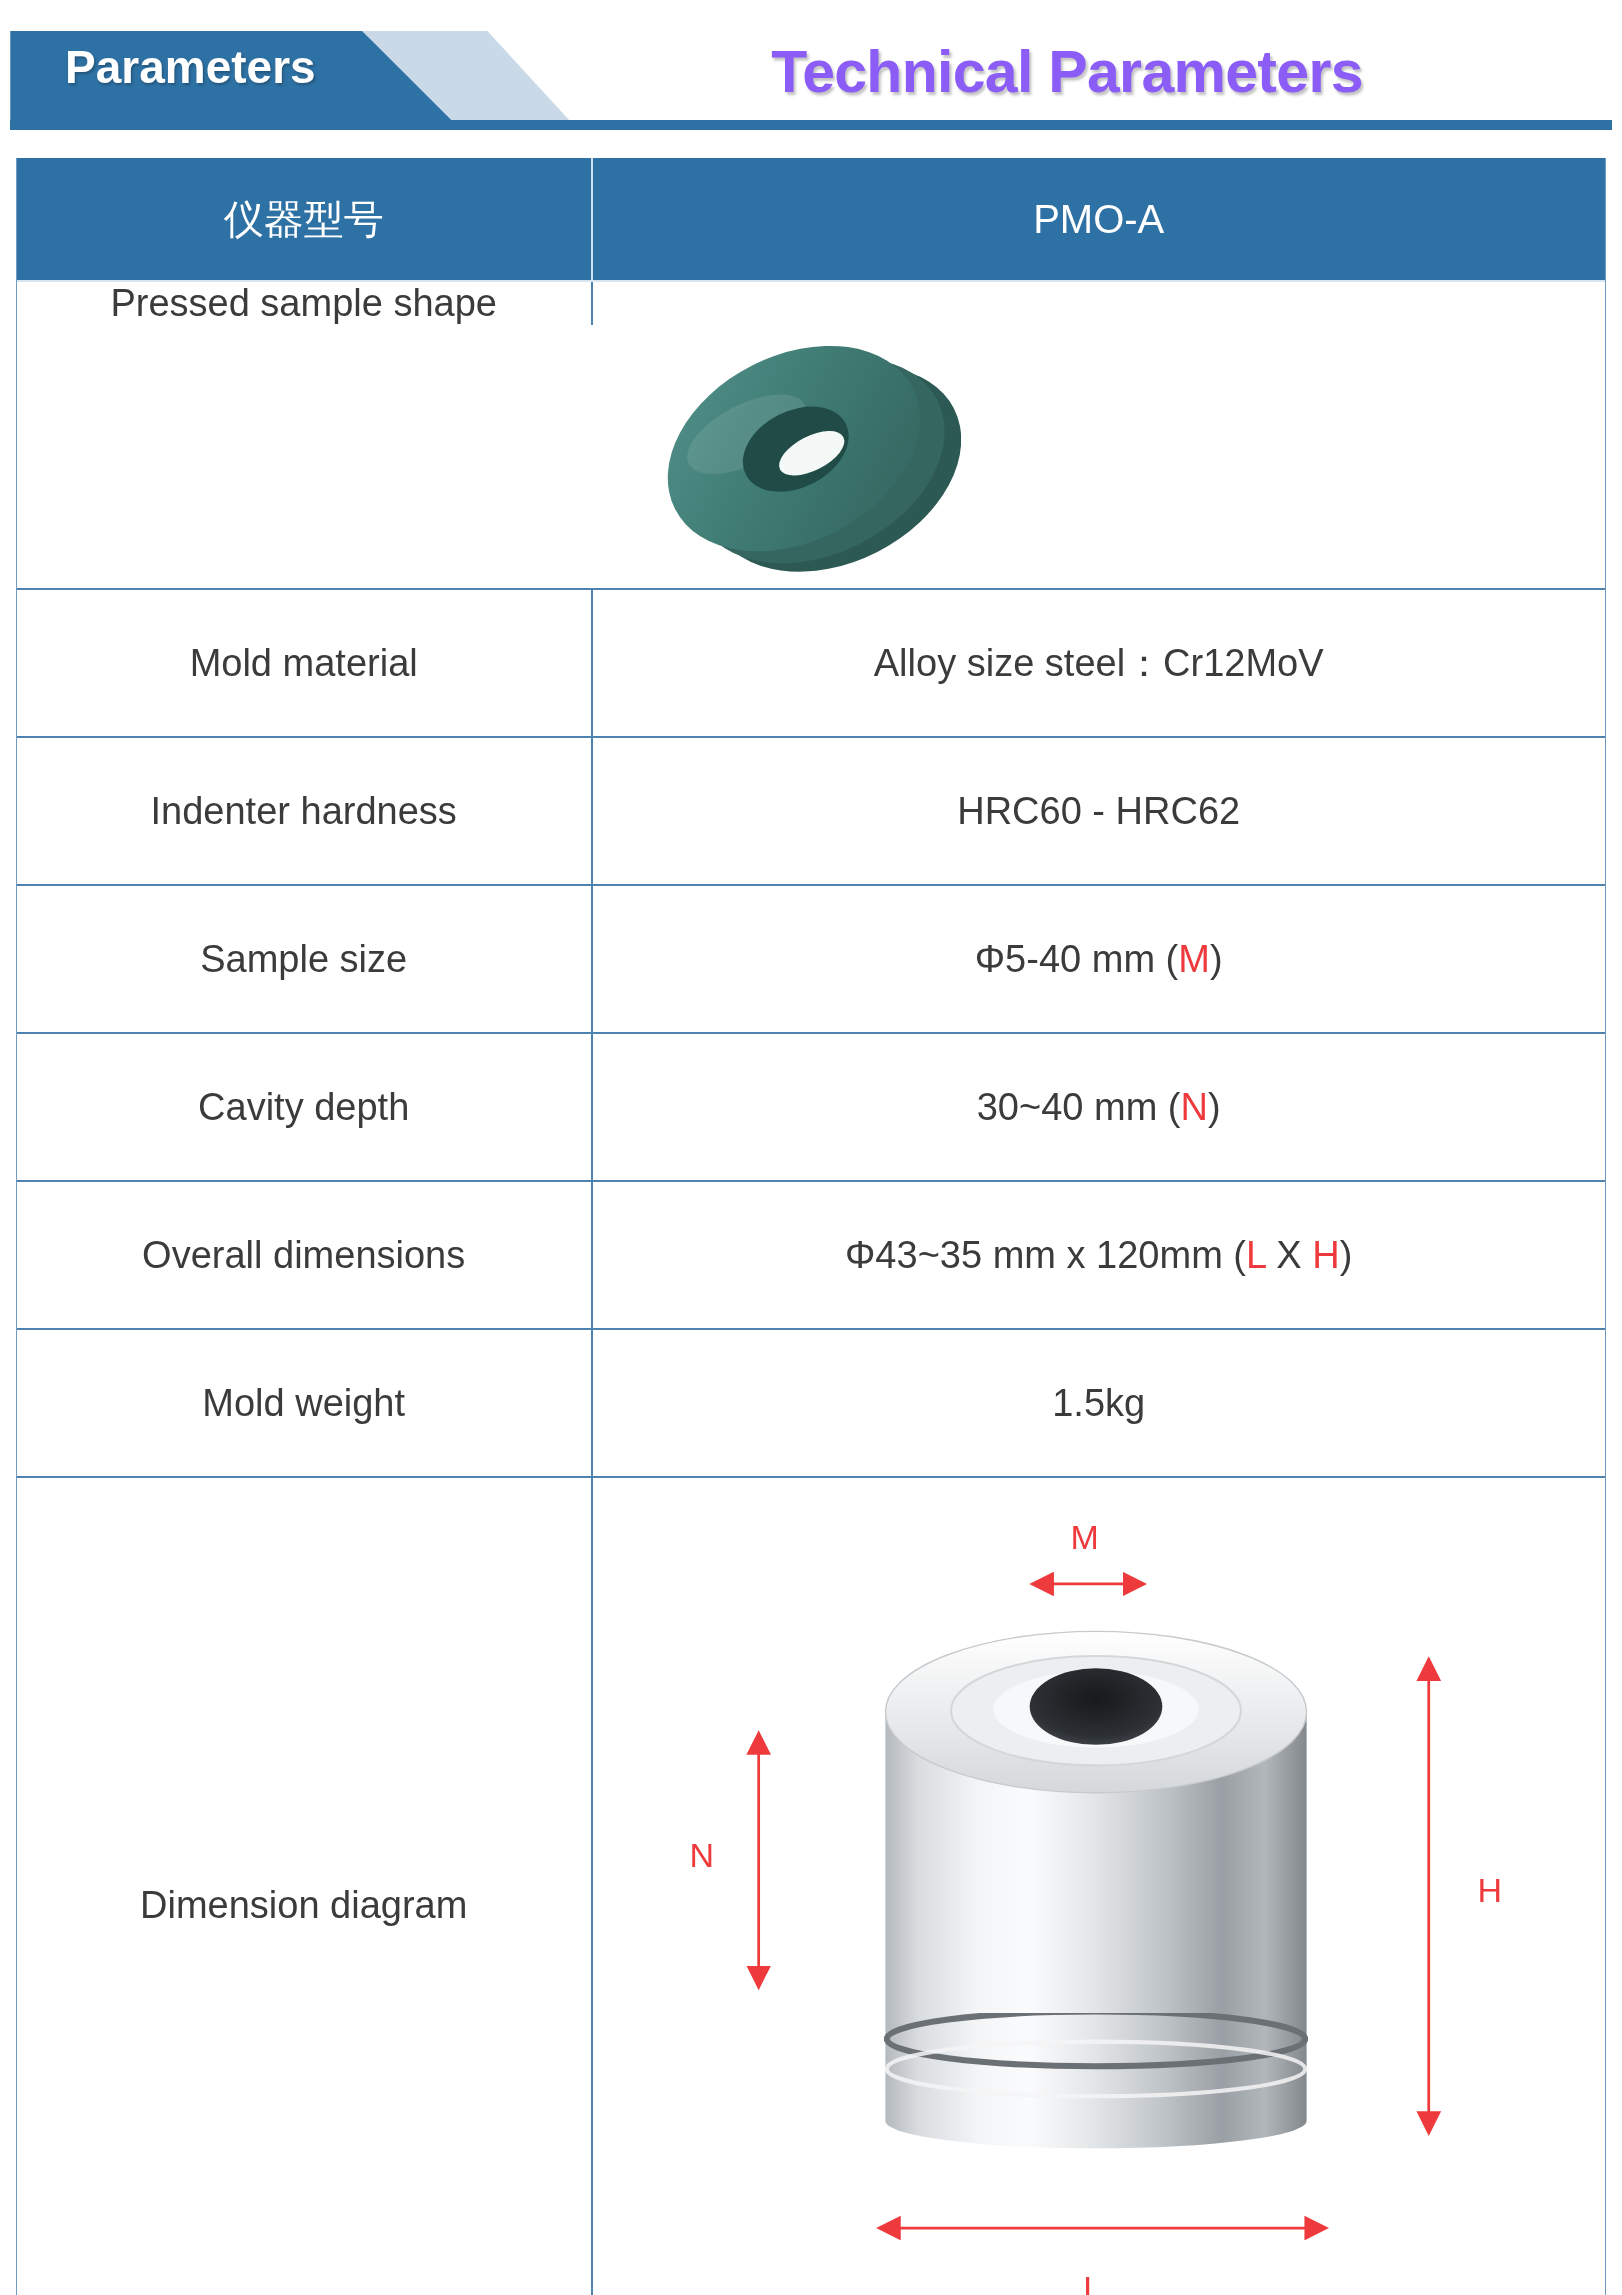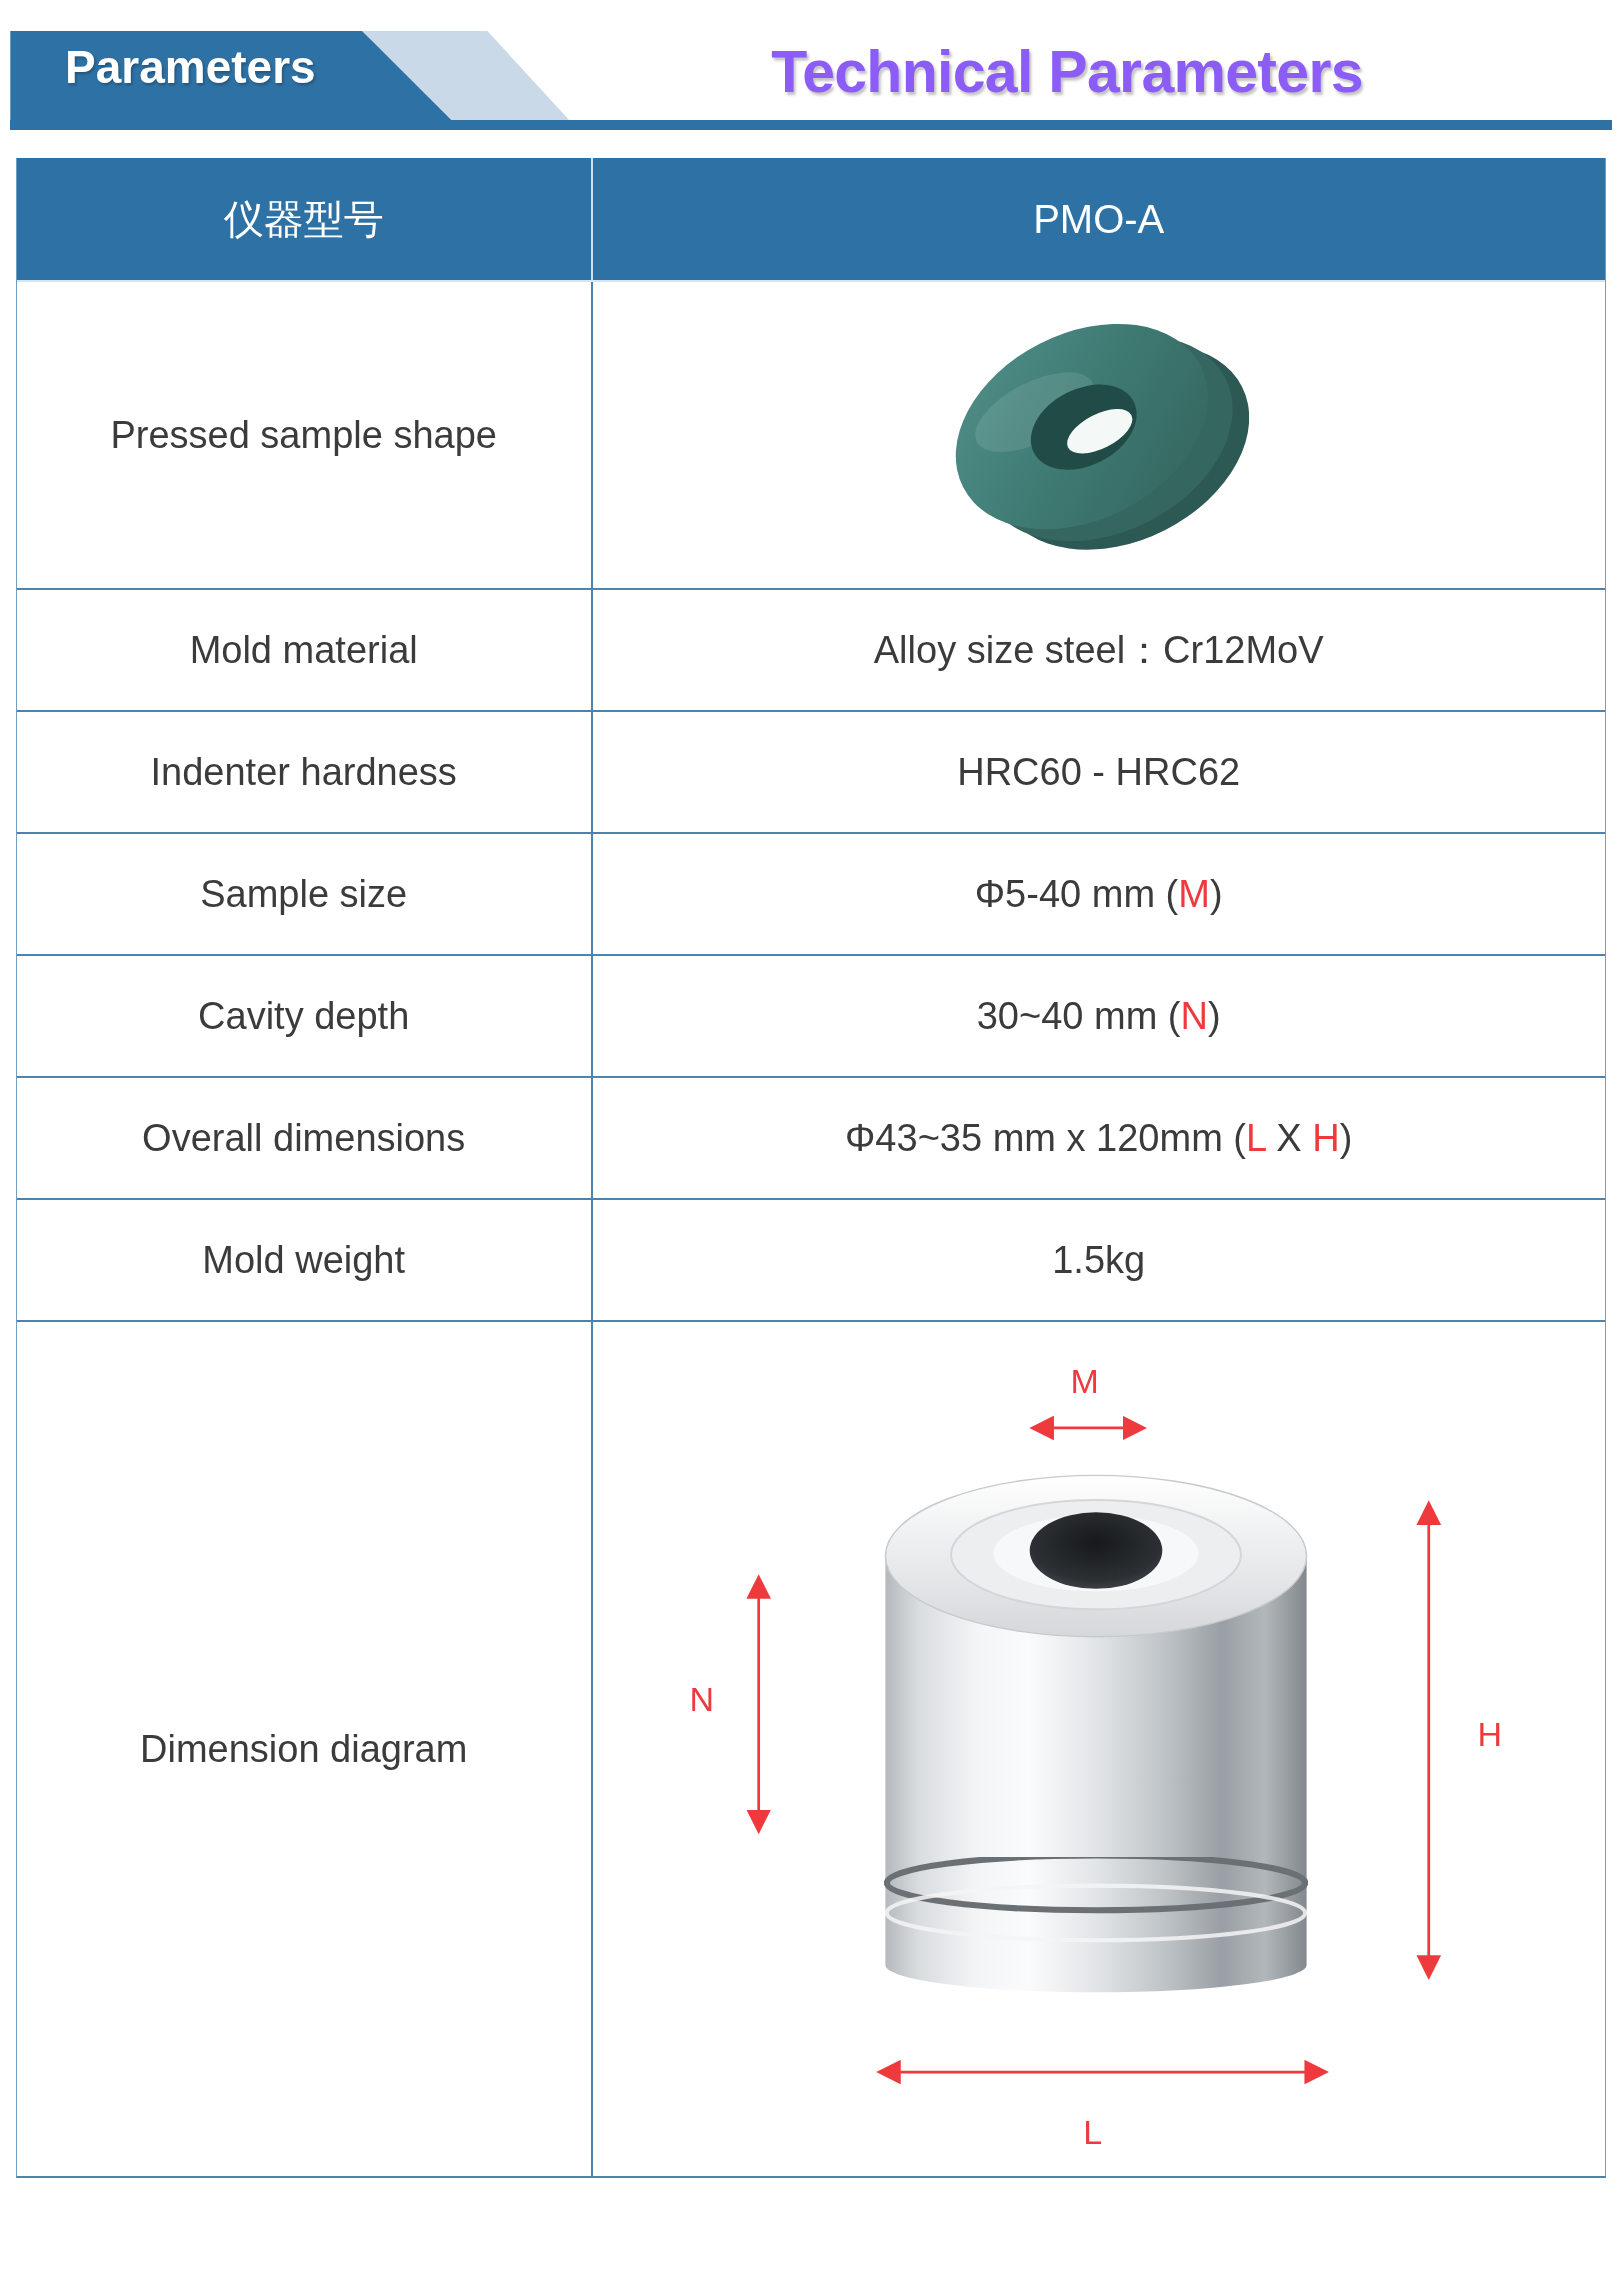--- a/index.html
+++ b/index.html
@@ -16,29 +16,29 @@
   .banner-bar{position:absolute;left:10.3px;top:120px;width:1602px;height:9.6px;background:#2e71a4;}
   .page-title{position:absolute;left:725px;top:38px;width:684px;text-align:center;
       font-size:59px;font-weight:bold;color:#8b5cf6;letter-spacing:-0.7px;
       text-shadow:2.1px 2.7px 2.7px rgba(80,80,80,.35);}
 
   
   .param-table{position:absolute;left:15.7px;top:158px;width:1590px;box-sizing:border-box;
       border-left:1.4px solid #6f9cc0;border-right:1.4px solid #6f9cc0;border-bottom:2.7px solid #4d83ae;}
   .t-row{display:flex;width:100%;box-sizing:border-box;border-top:2.1px solid #4d83ae;}
   .t-row.first{border-top:none;}
-  .t-row.after-head{border-top:2.1px solid #d7e5f0;}
+  .t-row.after-head{border-top:2.1px solid #d7e5f0;flex-direction:column;}
   .cell-l{width:576px;box-sizing:border-box;border-right:2.1px solid #4d83ae;
       display:flex;align-items:center;justify-content:center;text-align:center;}
   .cell-r{flex:1;display:flex;align-items:center;justify-content:center;text-align:center;position:relative;}
   .row-head{height:122px;background:#2e71a4;}
   .row-head .cell-l{border-right:2.1px solid #cfe0ee;}
   .row-head .cell-l,.row-head .cell-r{color:#ffffff;font-size:40px;font-weight:400;}
   .row-shape{height:308px;}
-  .row-std{height:122px;}
+  .row-std{height:148px;}
   .row-diagram{height:856px;}
   .lbl,.val{font-size:38px;color:#3b3b3b;font-weight:400;letter-spacing:0px;}
   .red{color:#ee3a3c;}
 
   
   .diagram-wrap{position:absolute;left:0;top:0;width:100%;height:100%;}
   .dim-label{position:absolute;transform:translate(-50%,-50%);font-size:34px;color:#ee3a3c;}
   .cyl-svg{position:absolute;left:291px;top:152px;}
   .arrows-svg{position:absolute;left:0;top:0;}
   .ring-svg{display:block;}

